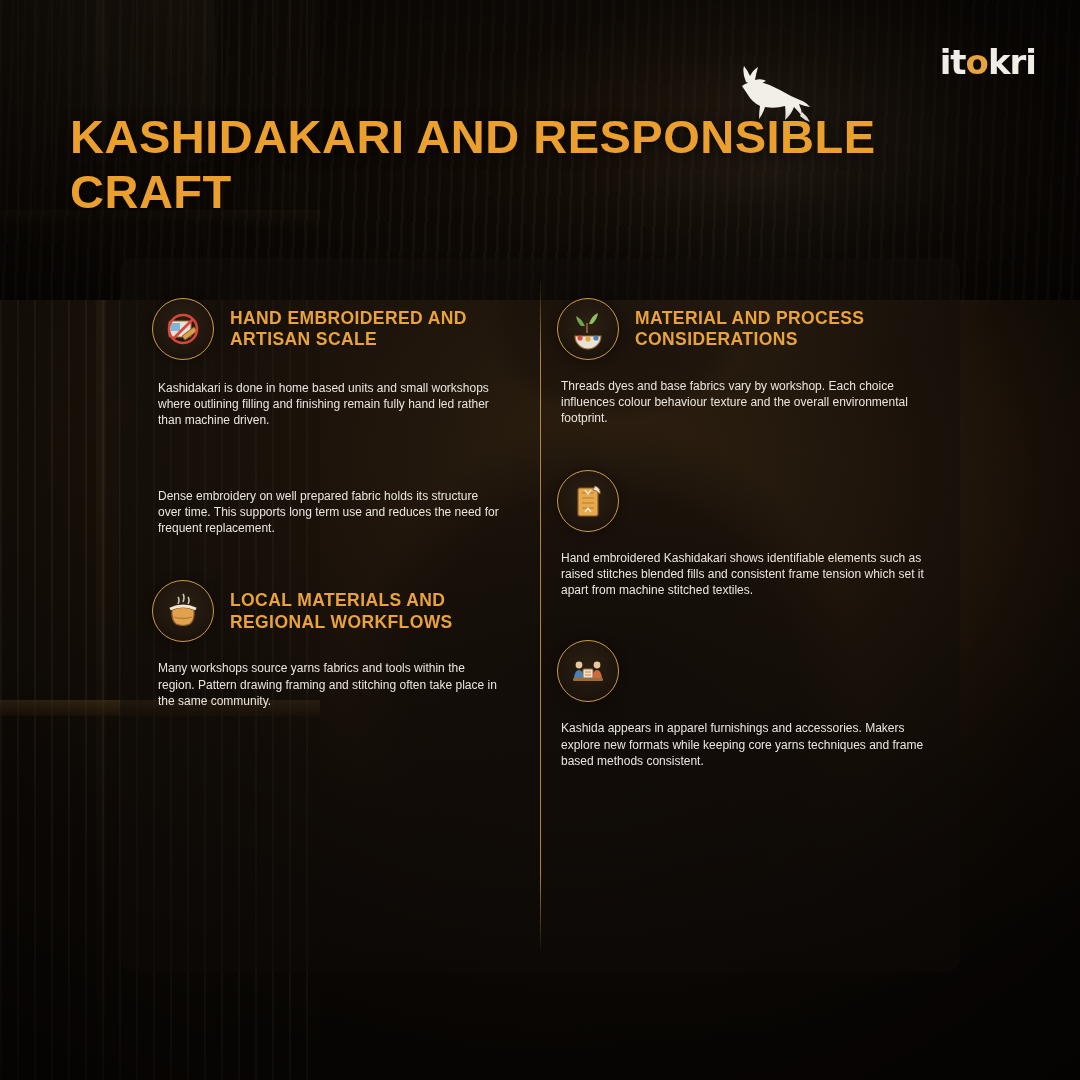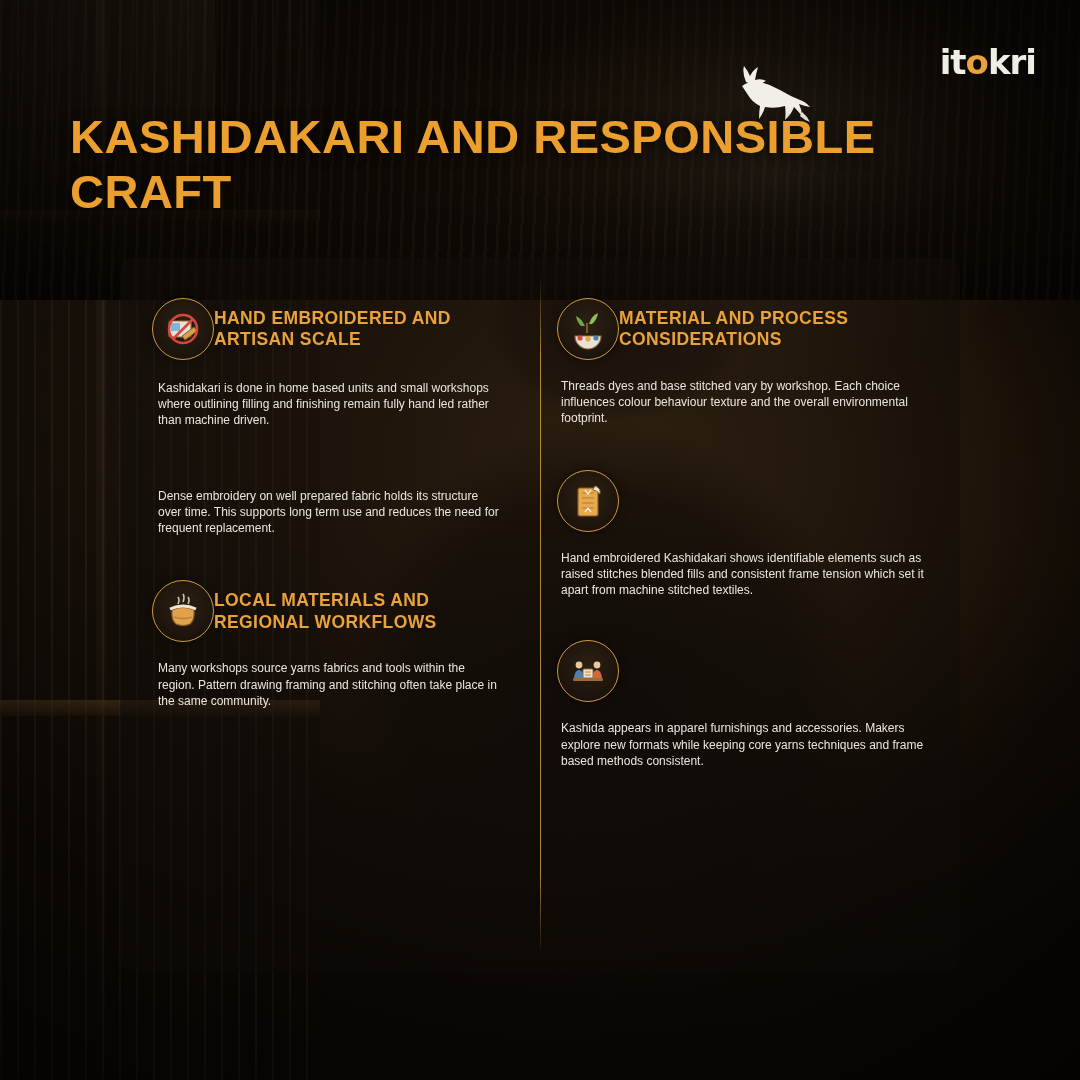--- a/index.html
+++ b/index.html
@@ -114,21 +114,21 @@
   .col {
     width: 50%;
     padding: 40px 30px 30px 30px;
     display: flex; flex-direction: column;
   }
   .col.left  { padding-left: 32px; padding-right: 38px; }
   .col.right { padding-left: 17px; padding-right: 18px; }
 
   .item { margin-bottom: 14px; }
   .item .head {
-    display: flex; align-items: flex-start; gap: 0;
+    display: flex; align-items: flex-start; gap: 16px;
   }
   .badge {
     flex: 0 0 auto;
     width: 62px; height: 62px; border-radius: 50%;
     border: 1.5px solid #cf9a3e;
     background: radial-gradient(circle at 50% 42%, rgba(48,34,20,0.9), rgba(20,14,9,0.92));
     display: flex; align-items: center; justify-content: center;
     overflow: hidden;
     box-shadow: 0 0 10px rgba(0,0,0,0.5);
   }
@@ -240,21 +240,21 @@
               <path d="M24 18 q3 -9 9 -11 q-1 7 -6 11 z" fill="#8cc05e"></path>
               <rect x="21" y="17" width="2" height="10" fill="#7a5a2e"></rect>
               <path d="M10 30 h26 a13 13 0 0 1 -26 0 z" fill="#e9e3d6" stroke="#9c6b3a" stroke-width="1.1"></path>
               <circle cx="15" cy="32" r="2.6" fill="#d9483c"></circle>
               <circle cx="23" cy="33" r="2.6" fill="#e4a53d"></circle>
               <circle cx="31" cy="32" r="2.6" fill="#4c7fb5"></circle>
             </svg>
           </span>
           <div class="item-title">MATERIAL AND PROCESS CONSIDERATIONS</div>
         </div>
-        <div class="item-body">Threads dyes and base stitched vary by workshop. Each choice influences colour behaviour texture and the overall environmental footprint.</div>
+        <div class="item-body">Threads dyes and base fabrics vary by workshop. Each choice influences colour behaviour texture and the overall environmental footprint.</div>
       </div>
 
       <div class="item">
         <div class="head">
           <span class="badge">
             <svg width="46" height="46" viewBox="0 0 46 46">
               <rect x="13" y="10" width="20" height="28" rx="2" fill="#e6a94d" stroke="#8a5a27" stroke-width="1.2"></rect>
               <path d="M17 15 h12 M17 20 h12 M17 25 h12 M17 30 h12" stroke="#b87f31" stroke-width="1.2"></path>
               <path d="M20 12 l3 4 l3 -4 M20 34 l3 -4 l3 4" fill="none" stroke="#f6ecd9" stroke-width="1.3"></path>
               <path d="M30 8 q6 2 5 8 q-4 -4 -7 -4 z" fill="#efe9dd" stroke="#9c6b3a" stroke-width="1"></path>

